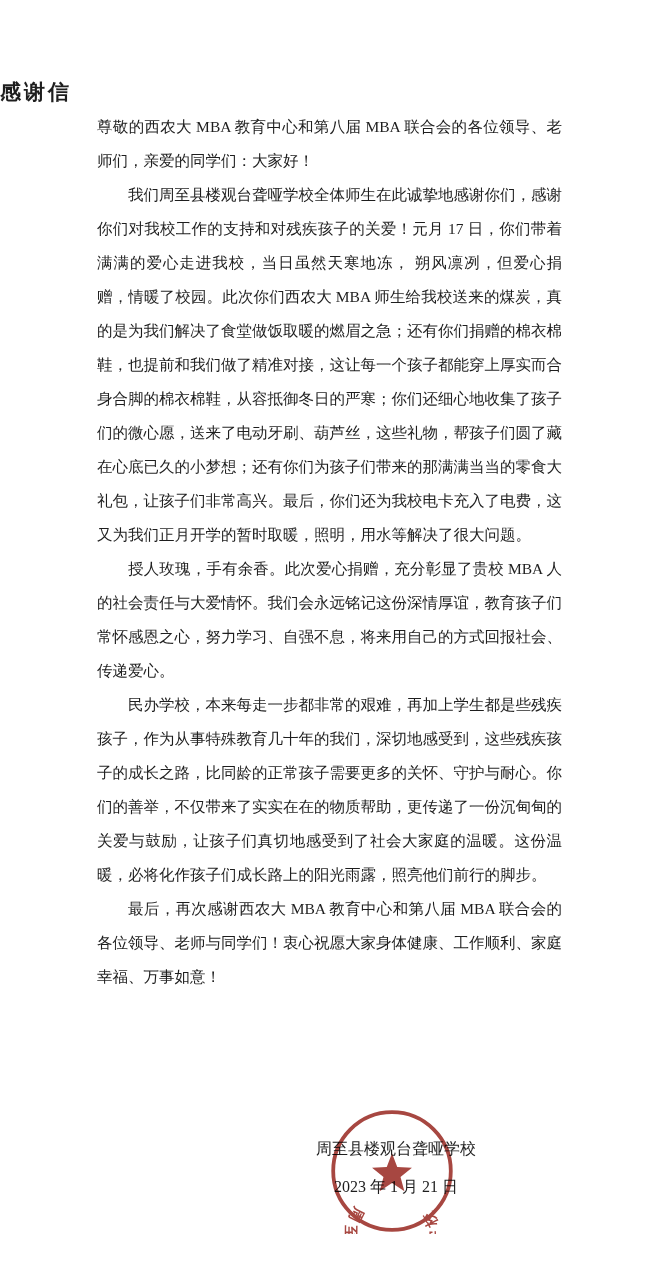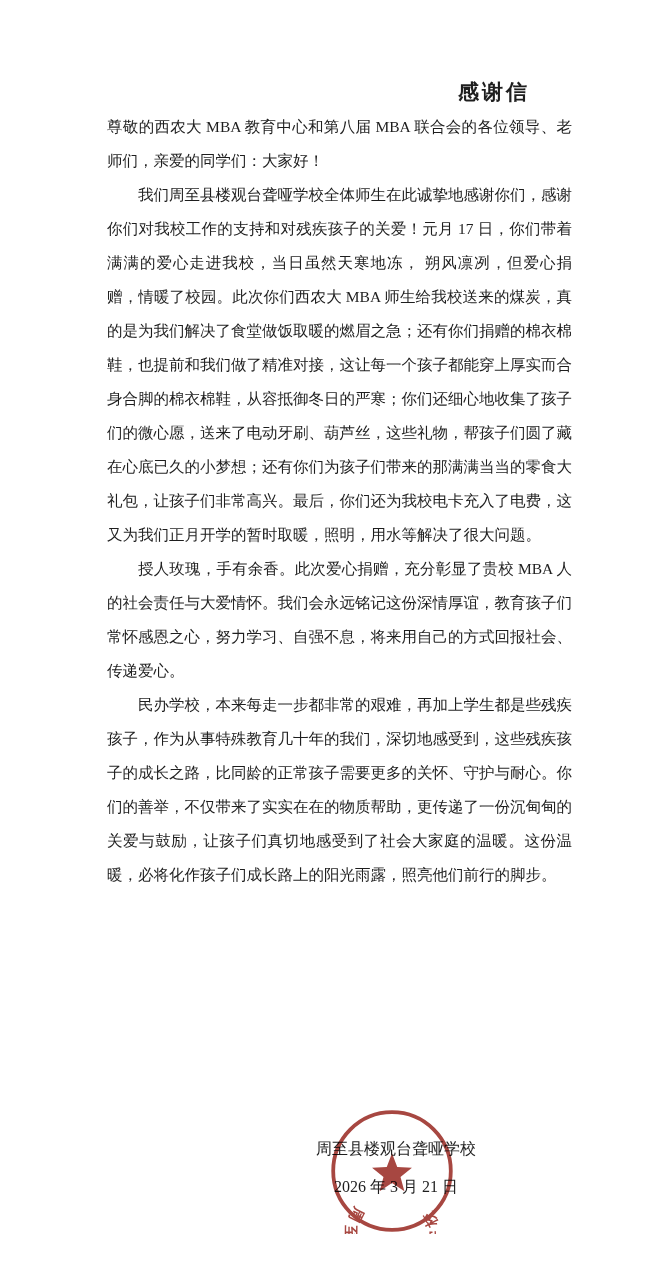--- a/index.html
+++ b/index.html
@@ -18,30 +18,30 @@
     position:relative;
     width:650px;height:1279px;
     background:var(--paper);
     overflow:hidden;
   }
   .title{
     position:absolute;
     top:78px;left:0;
     width:530px;
     margin:0;
-    text-align:right;
+    text-align:left;
     font-size:21px;
     font-weight:bold;
     letter-spacing:3px;
     color:var(--ink);
   }
   .letter-body{
     position:absolute;
     top:110px;
-    left:107px;
+    left:97px;
     width:465px;
     font-size:15.5px;
     line-height:34px;
     text-align:justify;
     text-justify:inter-ideograph;
     color:var(--ink);
   }
   .letter-body p{margin:0;}
   .letter-body p.indent{text-indent:31px;}
   .signature{
@@ -80,25 +80,26 @@
 
 <div class="page">
 
   <h1 class="title">感谢信</h1>
 
   <div class="letter-body">
       <p class="">尊敬的西农大 MBA 教育中心和第八届 MBA 联合会的各位领导、老师们，亲爱的同学们：大家好！</p>
       <p class="indent">我们周至县楼观台聋哑学校全体师生在此诚挚地感谢你们，感谢你们对我校工作的支持和对残疾孩子的关爱！元月 17 日，你们带着满满的爱心走进我校，当日虽然天寒地冻， 朔风凛冽，但爱心捐赠，情暖了校园。此次你们西农大 MBA 师生给我校送来的煤炭，真的是为我们解决了食堂做饭取暖的燃眉之急；还有你们捐赠的棉衣棉鞋，也提前和我们做了精准对接，这让每一个孩子都能穿上厚实而合身合脚的棉衣棉鞋，从容抵御冬日的严寒；你们还细心地收集了孩子们的微心愿，送来了电动牙刷、葫芦丝，这些礼物，帮孩子们圆了藏在心底已久的小梦想；还有你们为孩子们带来的那满满当当的零食大礼包，让孩子们非常高兴。最后，你们还为我校电卡充入了电费，这又为我们正月开学的暂时取暖，照明，用水等解决了很大问题。</p>
       <p class="indent">授人玫瑰，手有余香。此次爱心捐赠，充分彰显了贵校 MBA 人的社会责任与大爱情怀。我们会永远铭记这份深情厚谊，教育孩子们常怀感恩之心，努力学习、自强不息，将来用自己的方式回报社会、传递爱心。</p>
       <p class="indent">民办学校，本来每走一步都非常的艰难，再加上学生都是些残疾孩子，作为从事特殊教育几十年的我们，深切地感受到，这些残疾孩子的成长之路，比同龄的正常孩子需要更多的关怀、守护与耐心。你们的善举，不仅带来了实实在在的物质帮助，更传递了一份沉甸甸的关爱与鼓励，让孩子们真切地感受到了社会大家庭的温暖。这份温暖，必将化作孩子们成长路上的阳光雨露，照亮他们前行的脚步。</p>
+      <p class="indent">最后，再次感谢西农大 MBA 教育中心和第八届 MBA 联合会的各位领导、老师与同学们！衷心祝愿大家身体健康、工作顺利、家庭幸福、万事如意！</p>
     </div>
 
   <div class="signature">
     <div class="sig-school">周至县楼观台聋哑学校</div>
-    <div class="sig-date">2026 年 3 月 21 日</div>
+    <div class="sig-date">2023 年 1 月 21 日</div>
   </div>
 
   <div class="seal">
     <svg viewBox="0 0 120 120">
       <circle class="ring" cx="60" cy="60" r="56"></circle>
       <polygon class="star" points="60,43 65,56.1 79,56.8 68.1,65.6 71.8,79.2 60,71.5 48.2,79.2 51.9,65.6 41,56.8 55,56.1"></polygon>
       <defs>
         <path id="sealArc" d="M 28.9,91.1 A 44,44 0 1 0 91.1,91.1" fill="none"></path>
       </defs>
       <text>

